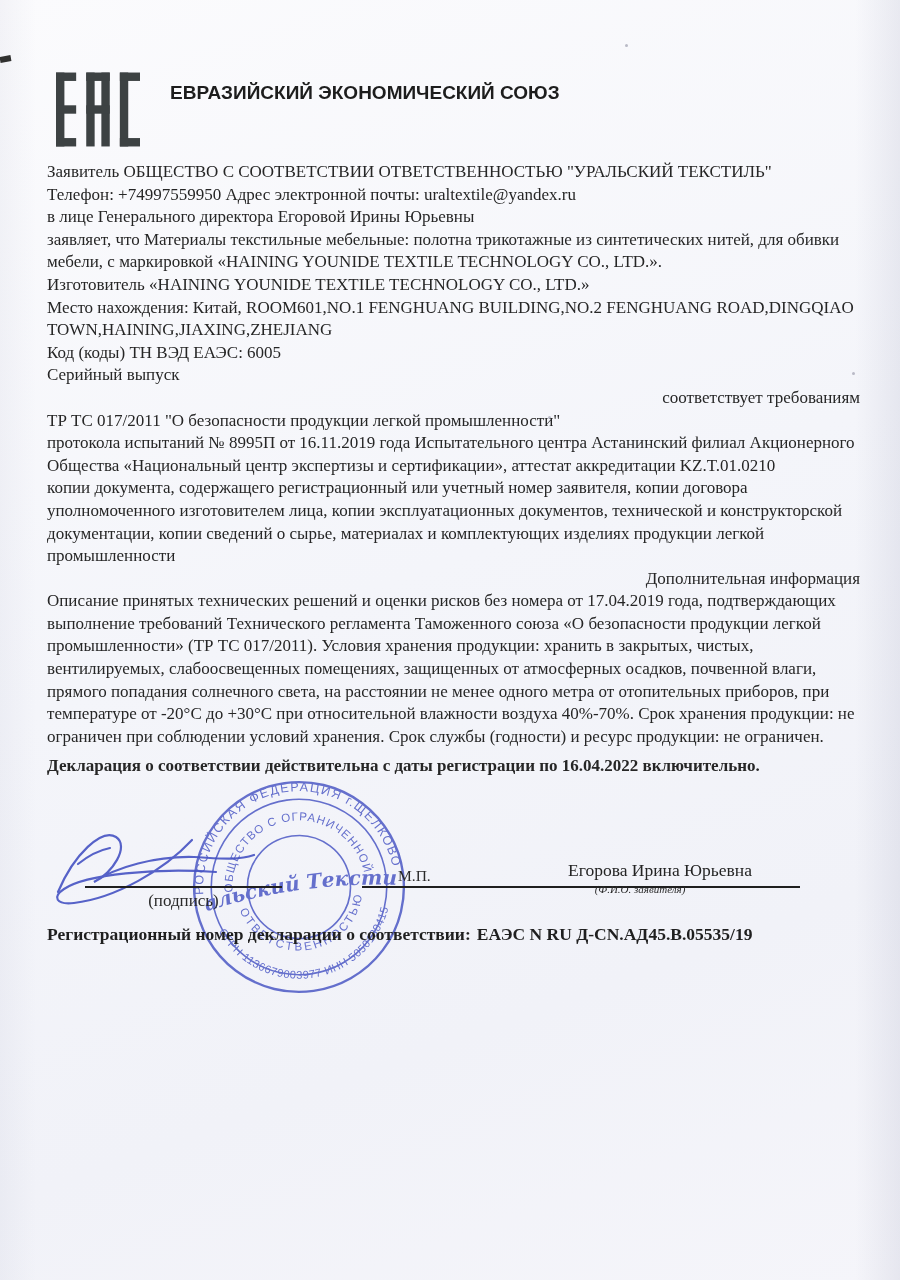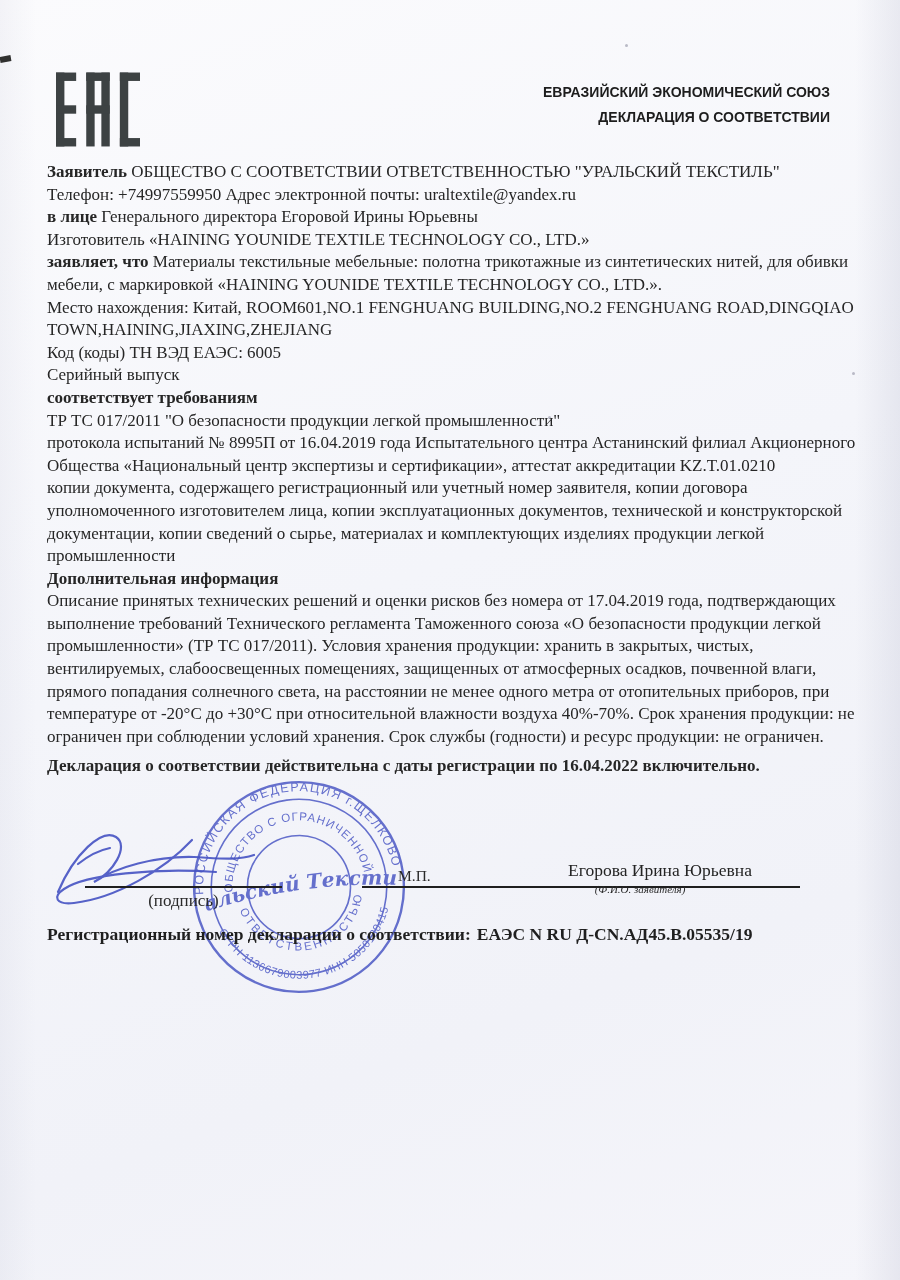--- a/index.html
+++ b/index.html
@@ -12,26 +12,26 @@
       linear-gradient(90deg, rgba(190,192,210,.14) 0%, rgba(255,255,255,0) 4%, rgba(255,255,255,0) 95%, rgba(170,172,195,.20) 100%),
       linear-gradient(160deg, #fbfbfd 0%, #f4f5fa 45%, #f1f2f8 75%, #f5f5fa 100%);
     font-family:"Liberation Serif", serif;
     color:#262626;
   }
   .corner-mark{position:absolute;left:0;top:56px;width:11px;height:6px;background:#30302f;transform:rotate(-10deg);}
   .speck{position:absolute;width:3px;height:3px;border-radius:50%;background:#b9bac6;}
 
   .logo{position:absolute;left:56px;top:72px;width:84px;height:75px;}
 
-  .title{position:absolute;left:170px;top:80px;width:660px;text-align:right;
-    font-family:"Liberation Sans", sans-serif;font-weight:bold;font-size:14px;line-height:25px;color:#1d1d1d;}
+  .title{position:absolute;left:170px;top:80px;width:660px;text-align:left;
+    font-family:"Liberation Sans", sans-serif;font-weight:bold;font-size:19px;line-height:25px;color:#1d1d1d;}
 
   .content{position:absolute;left:47px;top:161px;width:813px;font-size:17px;line-height:22.6px;}
   .content p{margin:0;}
-  .content .b{font-weight:bold;}
+  .content .b{font-weight:normal;text-align:right;}
   .validity{font-weight:bold;margin-top:7px !important;}
 
   .sig-line{position:absolute;height:2px;background:#1f1f1f;}
   .cap{position:absolute;font-size:17px;color:#2a2a2a;text-align:center;}
   .fio-name{position:absolute;left:460px;top:860px;width:400px;text-align:center;font-size:17.5px;color:#242424;}
   .mp{position:absolute;left:398px;top:867px;font-size:15.5px;color:#2a2a2a;}
 
   .stamp{position:absolute;left:182px;top:770px;width:234px;height:234px;opacity:.82;transform:rotate(-8deg);}
   .handsig{position:absolute;left:44px;top:812px;width:250px;height:100px;opacity:.9;}
 
@@ -62,35 +62,34 @@
       <rect x="36" y="39" width="28" height="10"></rect>
 
       <rect x="76" y="0" width="10" height="88"></rect>
       <rect x="76" y="0" width="24" height="10"></rect>
       <rect x="76" y="78" width="24" height="10"></rect>
     </g>
   </svg>
 
   <div class="title">
     <div>ЕВРАЗИЙСКИЙ ЭКОНОМИЧЕСКИЙ СОЮЗ</div>
-    <div>ДЕКЛАРАЦИЯ О СООТВЕТСТВИИ</div>
   </div>
 
   <div class="content">
     <p><span class="b">Заявитель</span> <span>ОБЩЕСТВО С СООТВЕТСТВИИ ОТВЕТСТВЕННОСТЬЮ "УРАЛЬСКИЙ ТЕКСТИЛЬ"</span></p>
     <p>Телефон: +74997559950 Адрес электронной почты: uraltextile@yandex.ru</p>
     <p><span class="b">в лице</span> <span>Генерального директора Егоровой Ирины Юрьевны</span></p>
+    <p><span class="b">заявляет, что</span> <span>Материалы текстильные мебельные: полотна трикотажные из синтетических нитей, для обивки мебели, с маркировкой «HAINING YOUNIDE TEXTILE TECHNOLOGY CO., LTD.».</span></p>
     <p>Изготовитель «HAINING YOUNIDE TEXTILE TECHNOLOGY CO., LTD.»</p>
-    <p><span class="b">заявляет, что</span> <span>Материалы текстильные мебельные: полотна трикотажные из синтетических нитей, для обивки мебели, с маркировкой «HAINING YOUNIDE TEXTILE TECHNOLOGY CO., LTD.».</span></p>
     <p>Место нахождения: Китай, ROOM601,NO.1 FENGHUANG BUILDING,NO.2 FENGHUANG ROAD,DINGQIAO TOWN,HAINING,JIAXING,ZHEJIANG</p>
     <p>Код (коды) ТН ВЭД ЕАЭС: 6005</p>
     <p>Серийный выпуск</p>
     <p class="b">соответствует требованиям</p>
     <p>ТР ТС 017/2011 "О безопасности продукции легкой промышленности"</p>
-    <p>протокола испытаний № 8995П от 16.04.2019 года Испытательного центра Астанинский филиал Акционерного Общества «Национальный центр экспертизы и сертификации», аттестат аккредитации KZ.T.01.0210</p>
+    <p>протокола испытаний № 8995П от 16.11.2019 года Испытательного центра Астанинский филиал Акционерного Общества «Национальный центр экспертизы и сертификации», аттестат аккредитации KZ.T.01.0210</p>
     <p>копии документа, содержащего регистрационный или учетный номер заявителя, копии договора уполномоченного изготовителем лица, копии эксплуатационных документов, технической и конструкторской  документации, копии сведений о сырье, материалах и комплектующих изделиях продукции легкой промышленности</p>
     <p class="b">Дополнительная информация</p>
     <p>Описание принятых технических решений и оценки рисков без номера от 17.04.2019 года, подтверждающих выполнение требований Технического регламента Таможенного союза «О безопасности продукции легкой промышленности» (ТР ТС 017/2011). Условия хранения продукции: хранить в закрытых, чистых, вентилируемых, слабоосвещенных помещениях, защищенных от атмосферных осадков, почвенной влаги, прямого попадания солнечного света, на расстоянии не менее одного метра от отопительных приборов, при температуре от -20°С до +30°С при относительной влажности воздуха 40%-70%. Срок хранения продукции: не ограничен при соблюдении условий хранения. Срок службы (годности) и ресурс продукции: не ограничен.</p>
     <p class="validity">Декларация о соответствии действительна с даты регистрации по 16.04.2022 включительно.</p>
   </div>
 
   <svg class="handsig" viewBox="0 0 250 100" aria-hidden="true">
     <g fill="none" stroke="#4653c3" stroke-width="2.2" stroke-linecap="round">
       <path d="M 14 80 C 30 42 58 16 72 25 C 86 34 68 62 50 70 C 72 55 112 44 150 45 C 172 46 192 49 210 43"></path>
       <path d="M 148 28 C 120 58 72 86 30 91 C 12 93 8 85 20 77 C 42 62 112 56 172 60"></path>

